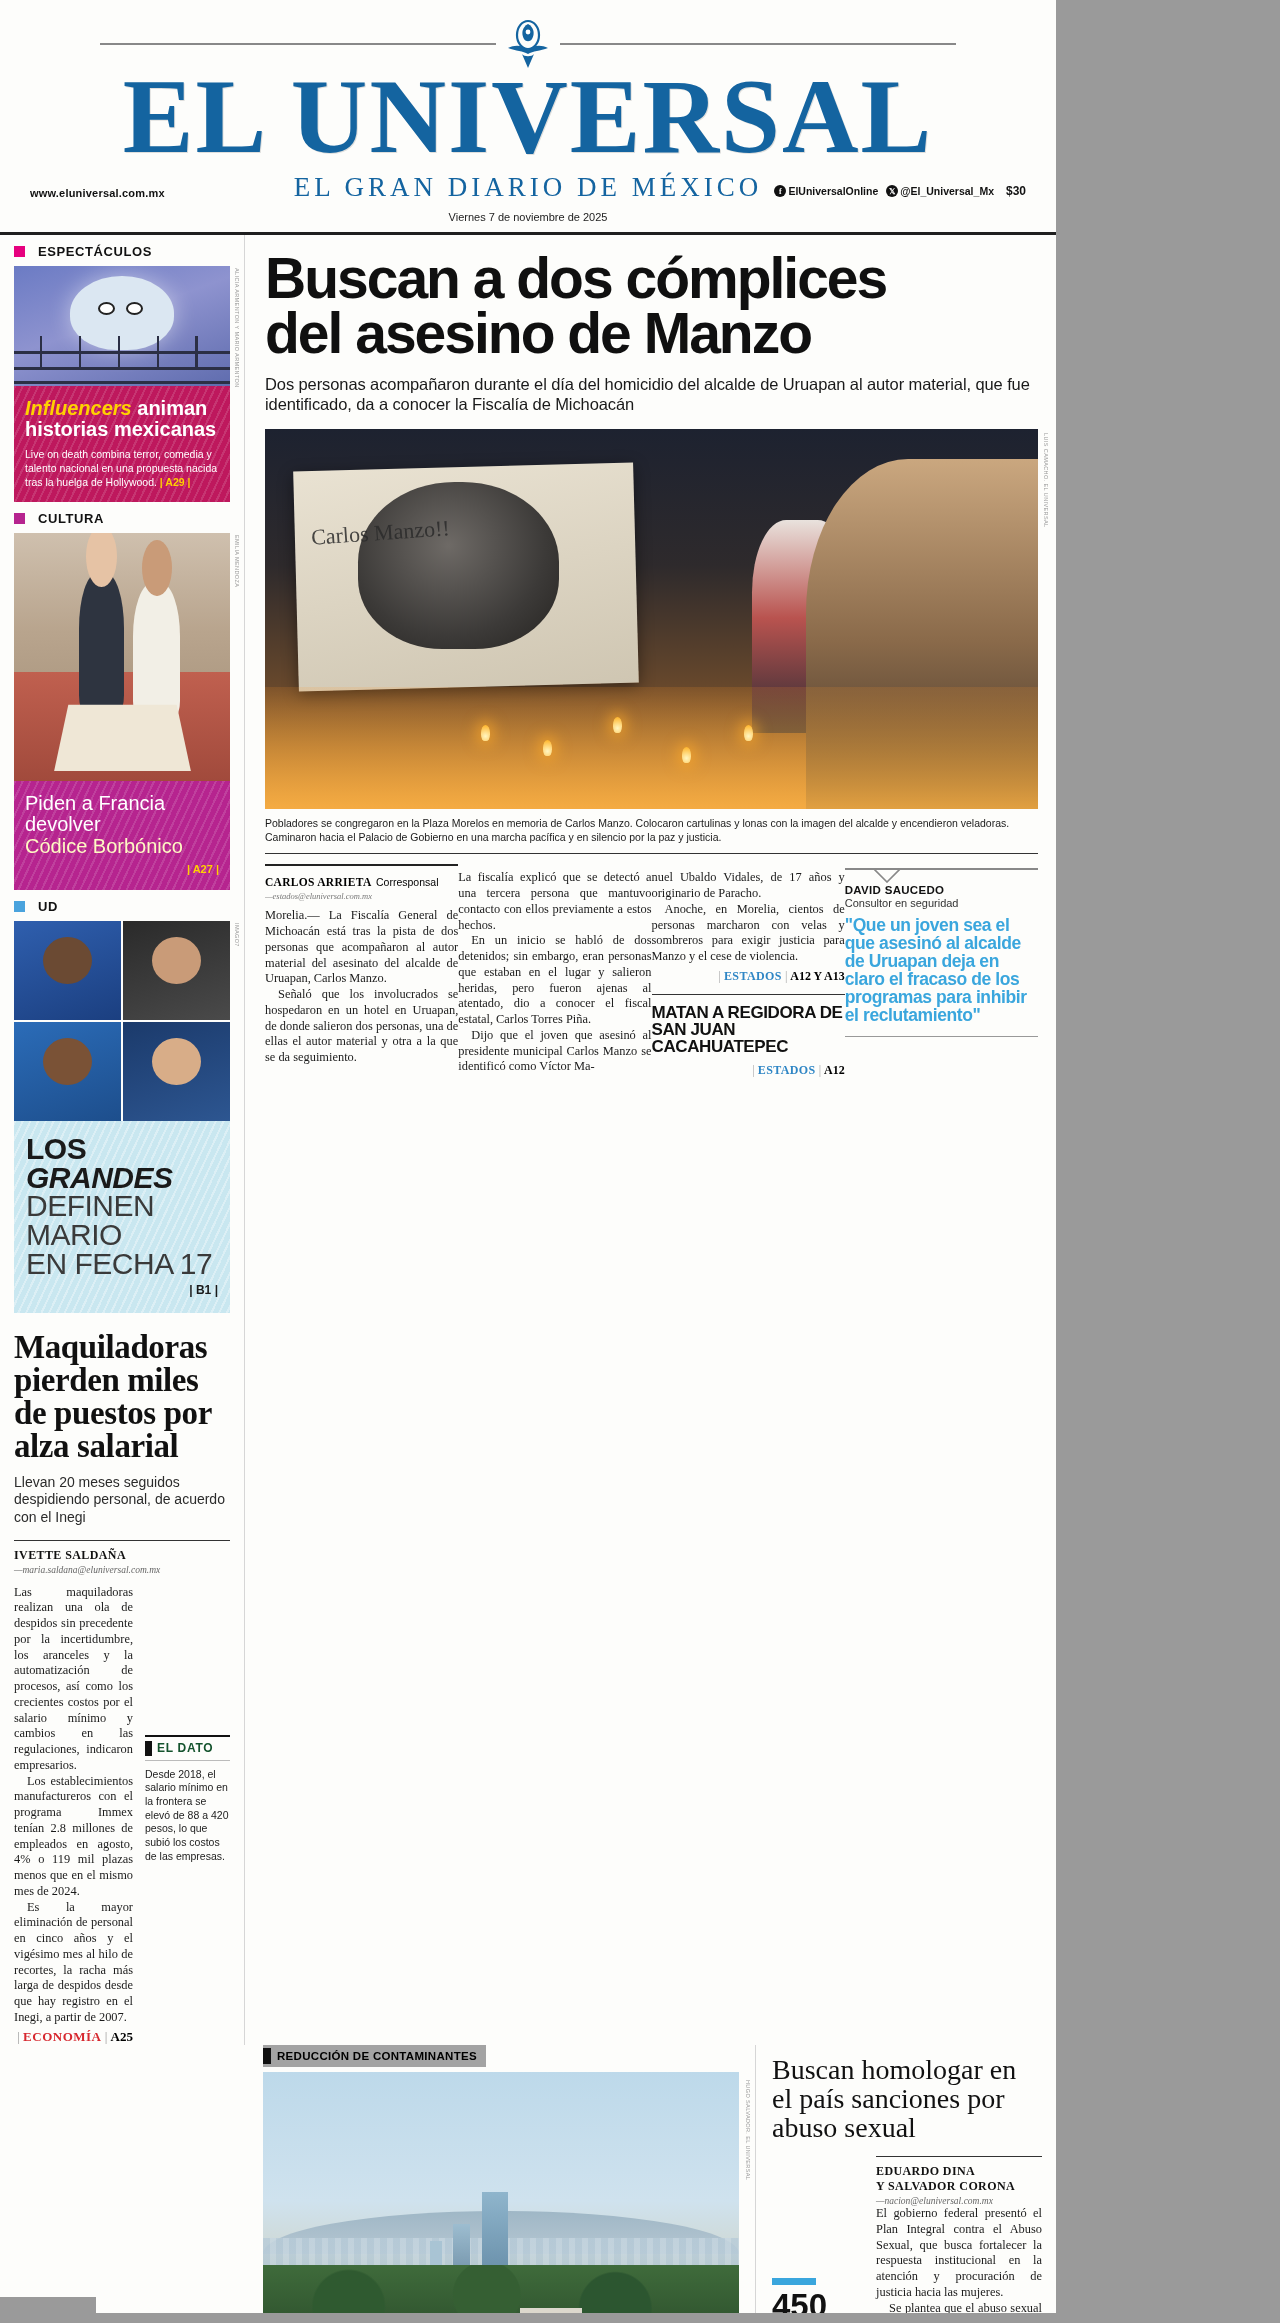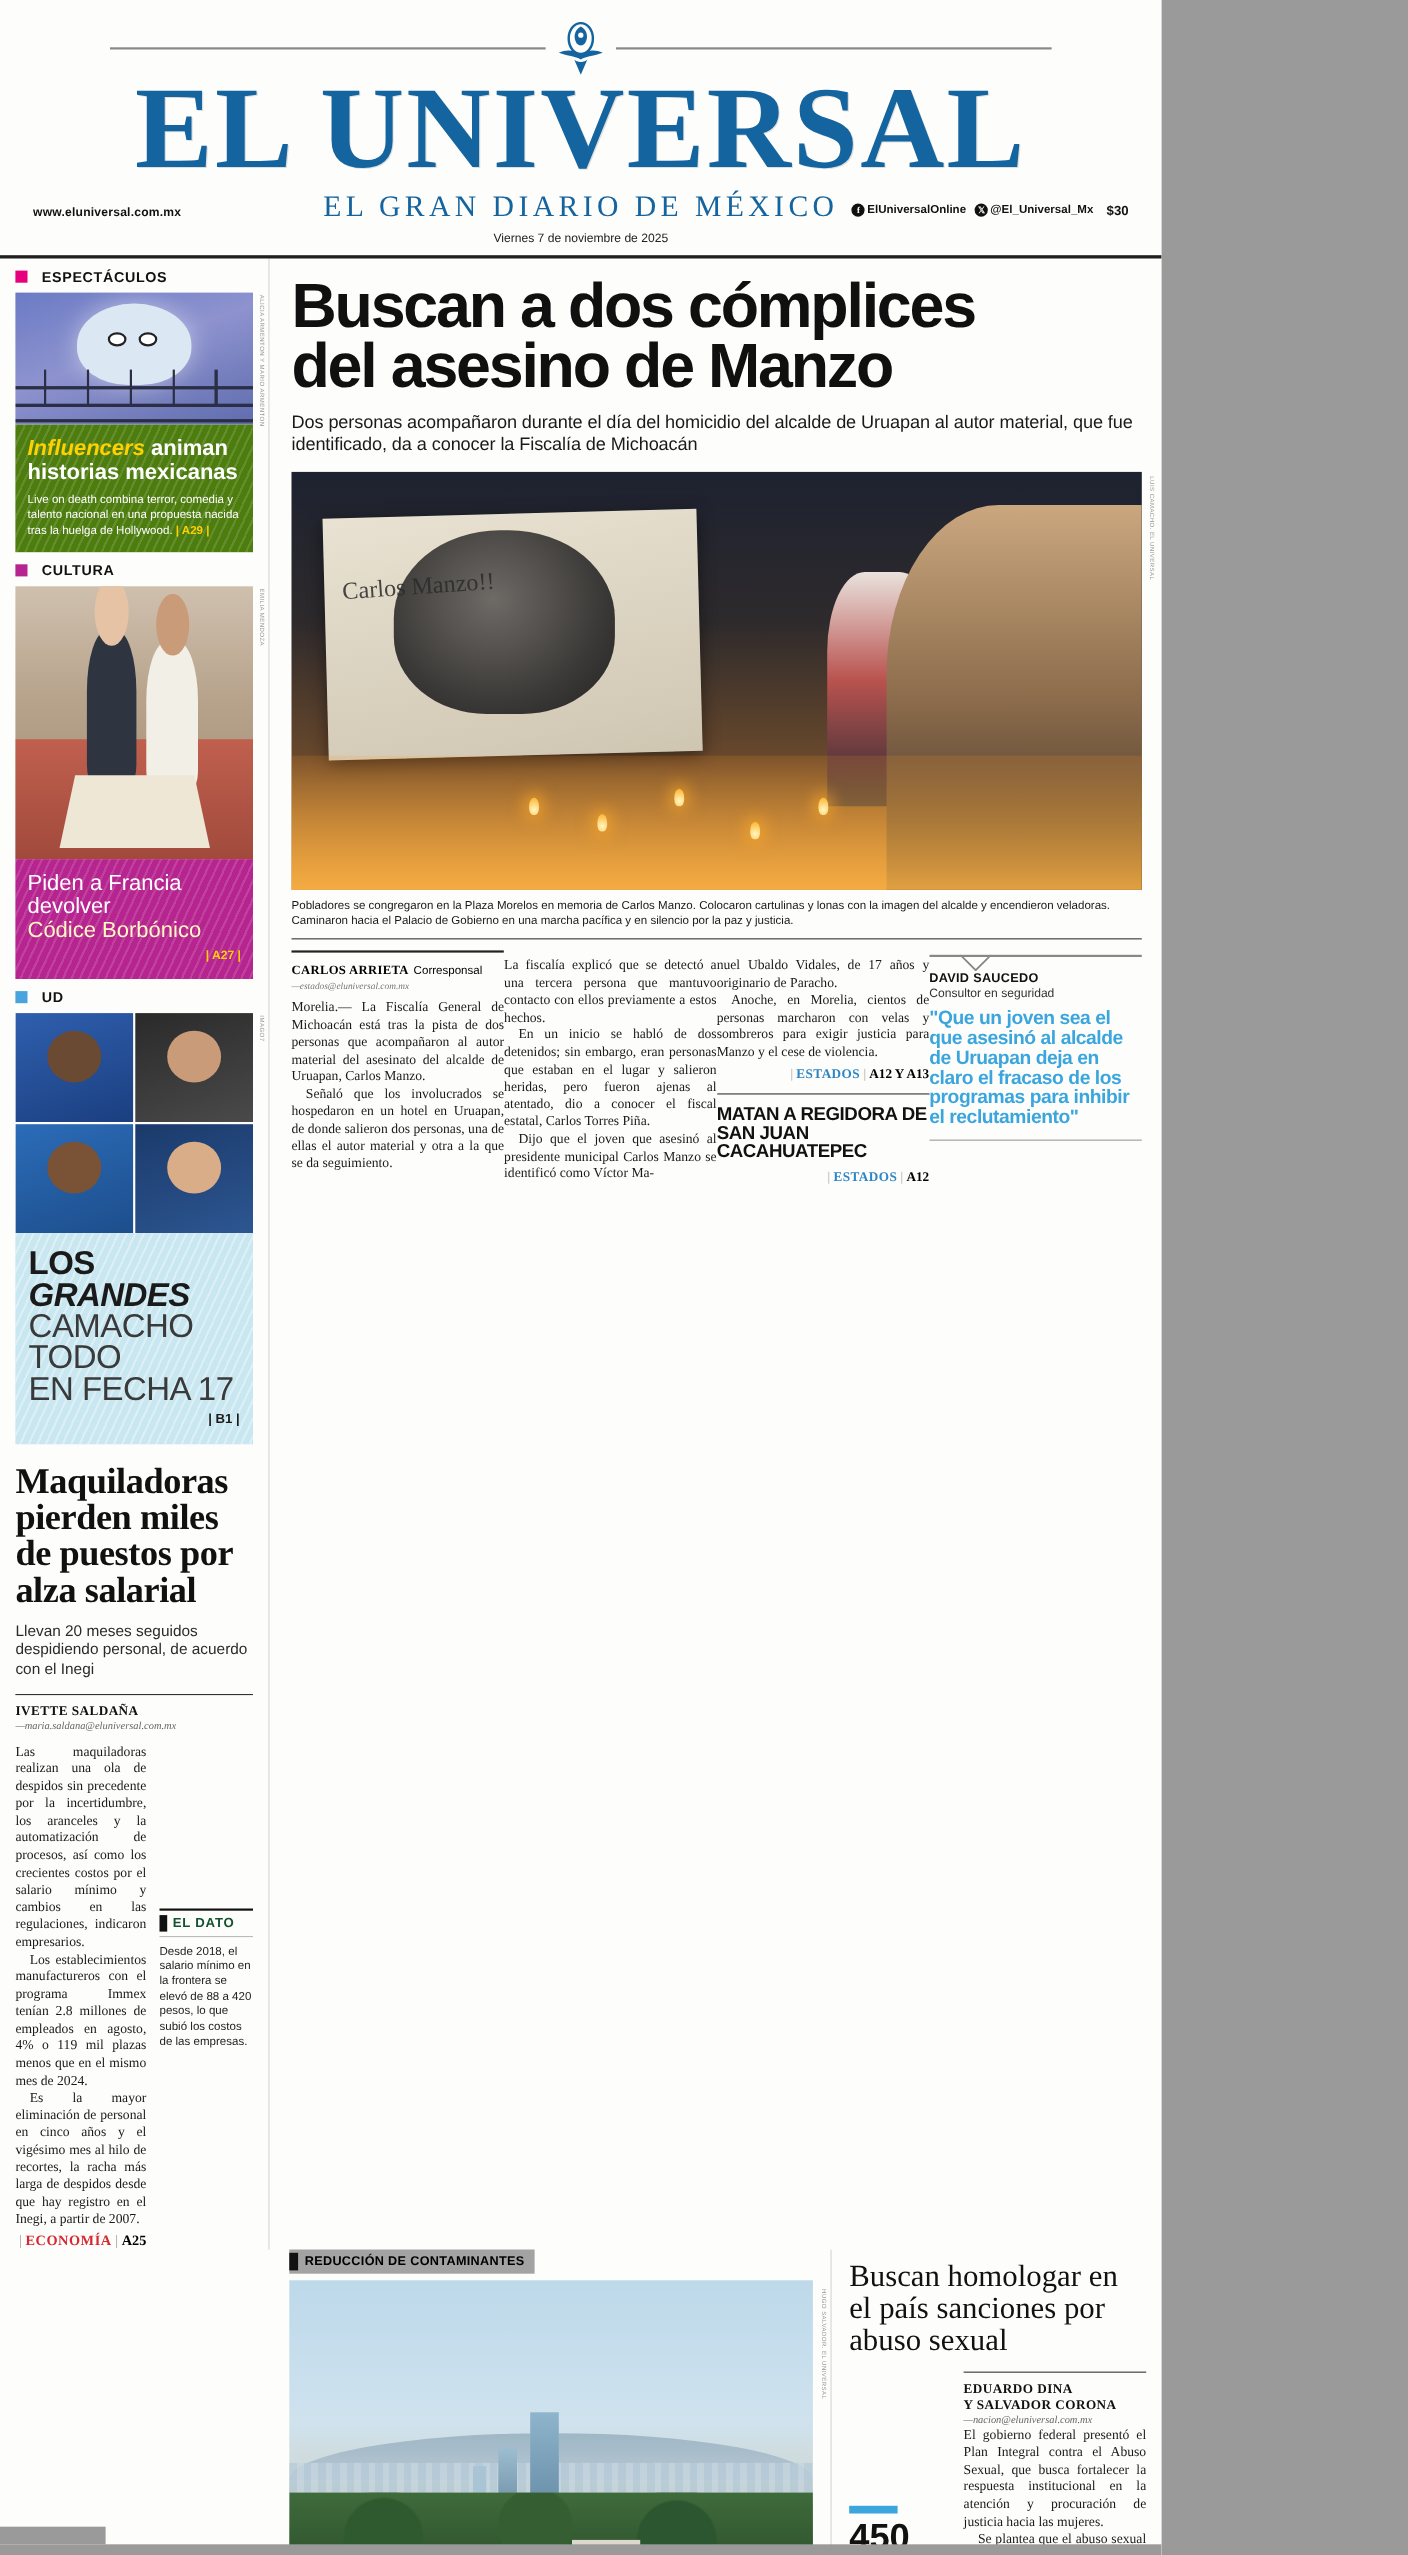--- a/index.html
+++ b/index.html
@@ -103,21 +103,21 @@
   }
   .art-anim::after {
     content:''; position:absolute; left:0; bottom:16px; width:100%; height:3px;
     background:#2b2f45; box-shadow:0 14px 0 #2b2f45, 0 -16px 0 #2b2f45;
   }
   .anim-eye { position:absolute; width:17px; height:13px; background:#fff; border:2.5px solid #222; border-radius:50%; top:30%; }
   .anim-eye.l { left:39%; } .anim-eye.r { left:52%; }
   .anim-bar { position:absolute; bottom:16px; width:2.5px; height:34px; background:#2b2f45; }
 
   .promo-text { padding: 12px 11px 13px 11px; position: relative; }
-  .promo-pink { background: #4d7c0f; }
+  .promo-pink { background: #be185d; }
   .promo-mag  { background: #b6248f; }
   .promo-text::before {
     content:''; position:absolute; inset:0; opacity:.2;
     background: repeating-linear-gradient(115deg, rgba(255,255,255,.65) 0 2px, transparent 2px 7px);
     pointer-events:none;
   }
   .pt-h { position: relative; font-size: 20px; line-height: 1.06; color: #fff; font-weight: 600; }
   .pt-h .hl { color: #ffd100; font-weight: bold; font-style: italic; }
   .pt-h .hl2 { color: #fef9c3; font-weight: normal; display:block; }
   .pt-d { position: relative; font-size: 10.5px; line-height: 1.3; color: #fff; margin-top: 8px; }
@@ -415,21 +415,21 @@
         <div class="credit">IMAGO7</div>
         <div class="ph art-ud">
           <span class="ud-c ud1"></span>
           <span class="ud-c ud2"></span>
           <span class="ud-c ud3"></span>
           <span class="ud-c ud4"></span>
         </div>
         <div class="ud-promo">
           <div class="ud-h">
             <span>LOS </span><span class="it">GRANDES</span>
-            <span class="lite">CAMACHO TODO</span>
+            <span class="lite">DEFINEN MARIO</span>
             <span class="lite">EN FECHA 17</span>
           </div>
           <div class="ud-ref">| B1 |</div>
         </div>
       </div>
 
       <div class="maq">
         <div class="maq-h">Maquiladoras pierden miles de puestos por alza salarial</div>
         <div class="maq-d">Llevan 20 meses seguidos despidiendo personal, de acuerdo con el Inegi</div>
         <div class="byline-rule"></div>

